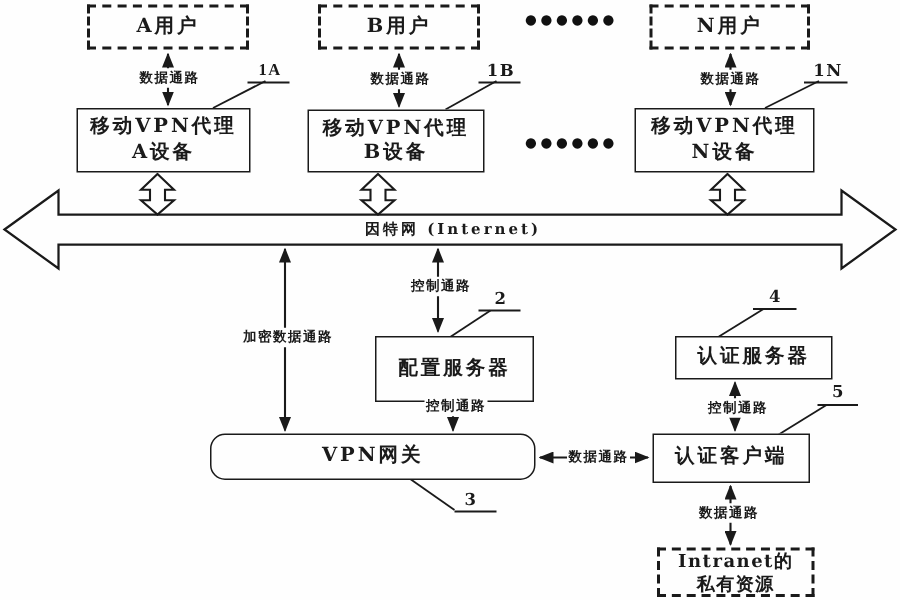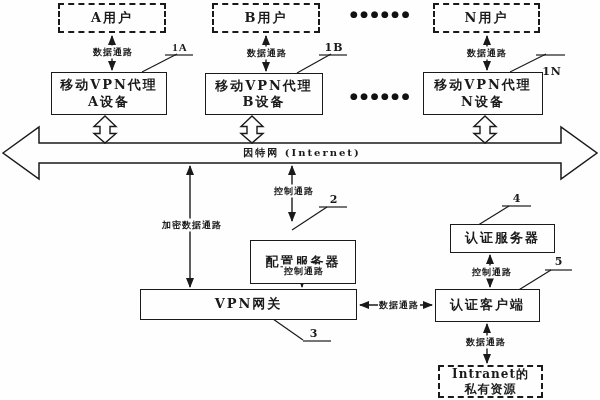--- a/index.html
+++ b/index.html
@@ -106,27 +106,27 @@
   </div>
   <div class="box" style="left:205px;top:73px;width:118px;height:42px;">
     <span>移动VPN代理</span>
     <span>B设备</span>
   </div>
   <div class="box" style="left:423px;top:72px;width:120px;height:43px;">
     <span>移动VPN代理</span>
     <span>N设备</span>
   </div>
 
-  <div class="box" style="left:250px;top:224px;width:106px;height:44px;margin-top:16px;">
+  <div class="box" style="left:250px;top:224px;width:106px;height:44px;">
     <span>配置服务器</span>
   </div>
   <div class="box" style="left:450px;top:224px;width:105px;height:29px;align-items:center;">
     <span>认证服务器</span>
   </div>
-  <div class="box" style="left:140px;top:289px;width:217px;height:31px;">
+  <div class="box" style="left:140px;top:289px;width:217px;height:31px;border-radius:10px;">
     <span>VPN网关</span>
   </div>
   <div class="box" style="left:435px;top:289px;width:105px;height:33px;">
     <span>认证客户端</span>
   </div>
   <div class="box dashed" style="left:438px;top:365px;width:105px;height:33px;font-size:12px;letter-spacing:1px;">
     <span>Intranet的</span>
     <span>私有资源</span>
   </div>
 
@@ -140,19 +140,19 @@
   <div class="lbl" style="left:487px;top:53px;">数据通路</div>
   <div class="lbl" style="left:294px;top:191px;">控制通路</div>
   <div class="lbl" style="left:192px;top:225px;">加密数据通路</div>
   <div class="lbl" style="left:304px;top:271px;">控制通路</div>
   <div class="lbl" style="left:492px;top:272px;">控制通路</div>
   <div class="lbl" style="left:399px;top:305px;">数据通路</div>
   <div class="lbl" style="left:486px;top:342px;">数据通路</div>
 
   <div class="ref" style="left:180px;top:47px;font-family:Liberation Serif, serif;">1A</div>
   <div class="ref" style="left:334px;top:47px;">1B</div>
-  <div class="ref" style="left:552px;top:47px;margin-top:24px;">1N</div>
+  <div class="ref" style="left:552px;top:47px;">1N</div>
   <div class="ref" style="left:334px;top:199px;">2</div>
   <div class="ref" style="left:314px;top:333px;">3</div>
   <div class="ref" style="left:517px;top:198px;">4</div>
   <div class="ref" style="left:559px;top:261px;">5</div>
 
 </div>
 
 </body></html>

